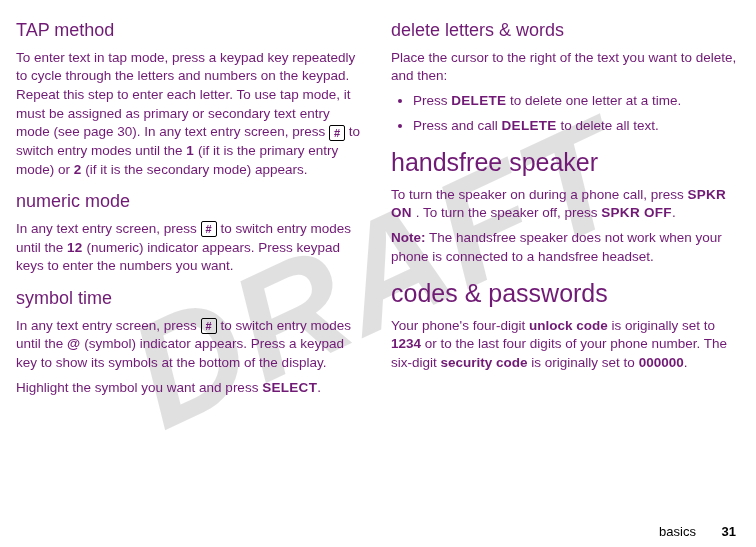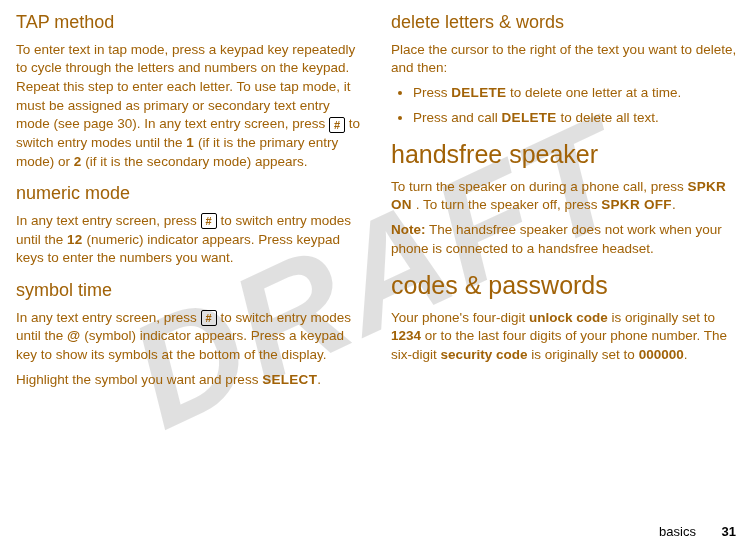--- a/index.html
+++ b/index.html
@@ -30,21 +30,22 @@
   z-index: 1;
   display: flex;
   padding: 0 16px;
   gap: 26px;
   box-sizing: border-box;
 }
 .col {
   flex: 1;
   font-size: 13.5px;
   line-height: 1.38;
-  color: #a16207;
+  color: #701a75;
+  margin-top: 8px;
 }
 .h2 {
   font-size: 18px;
   font-weight: 400;
   margin: 10px 0 6px 0;
 }
 .h1 {
   font-size: 25px;
   font-weight: 400;
   margin: 10px 0 6px 0;

